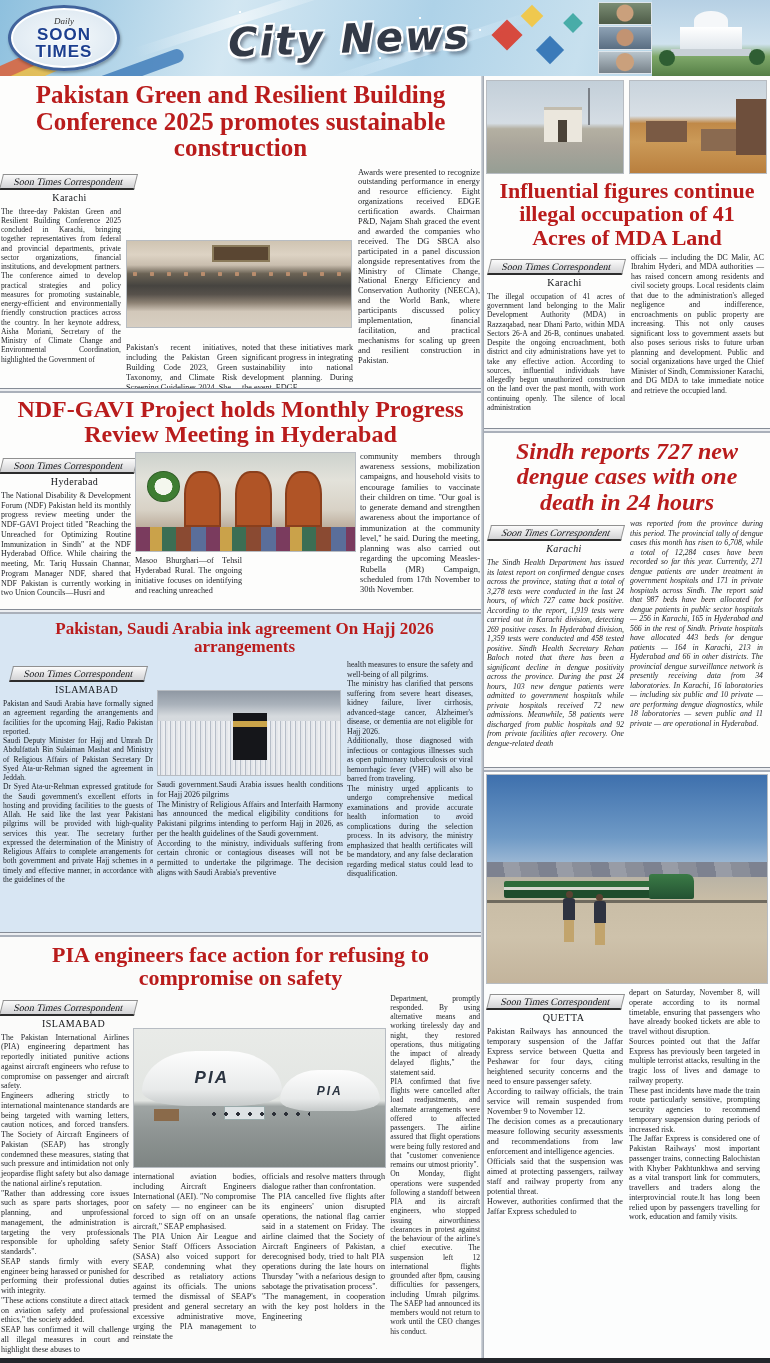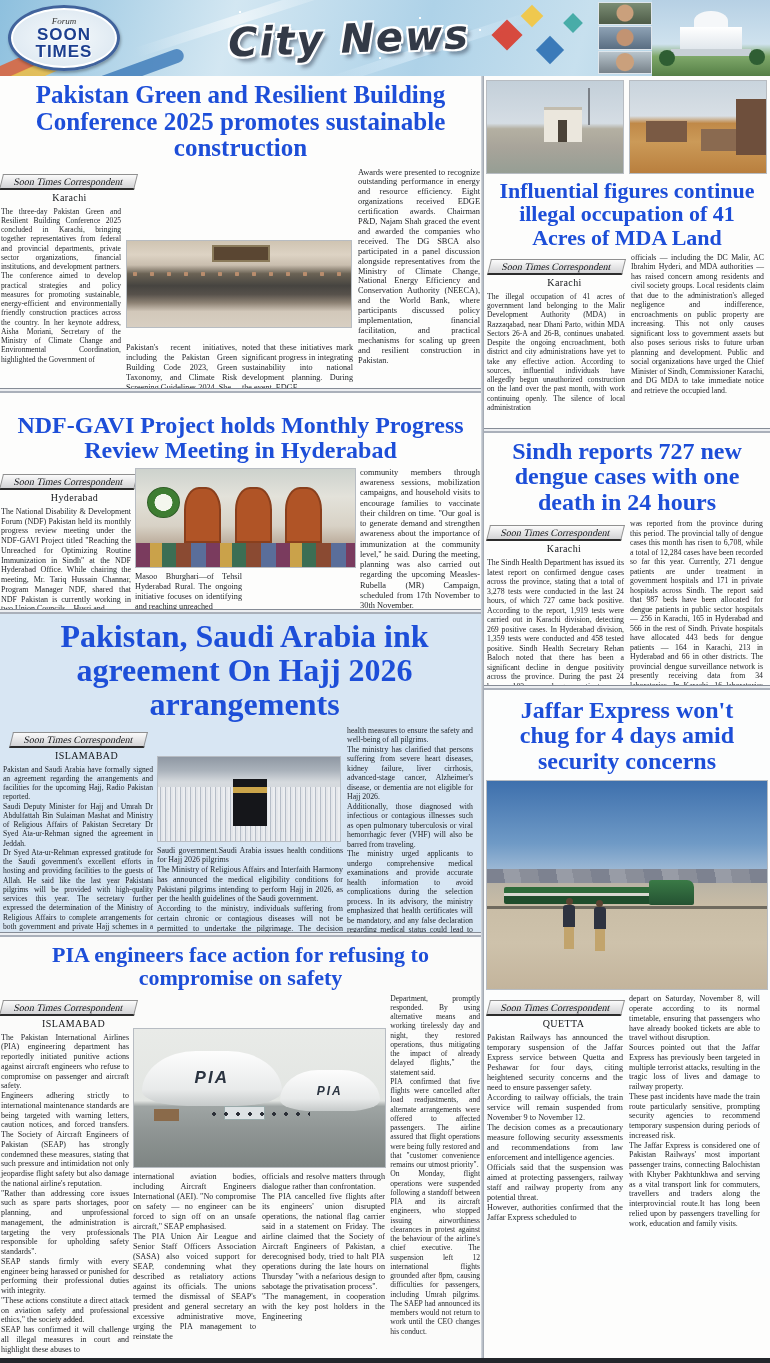--- a/index.html
+++ b/index.html
@@ -53,21 +53,21 @@
 
 
 .content{display:flex;}
 .col-left{width:481px;}
 .vdiv{width:3px;background:linear-gradient(90deg,#d7dce2,#9aa1ab);}
 .col-right{width:286px;}
 .hrule{height:5px;border-top:1px solid #868c96;border-bottom:2px solid #aab0ba;background:#eceef1;}
 .bottom-rule{position:absolute;left:0;bottom:0;width:770px;height:5px;background:#23262b;}
 
 
-.hl{font-weight:bold;text-align:center;line-height:1.06;color:#1d4ed8;}
+.hl{font-weight:bold;text-align:center;line-height:1.06;color:#b91c1c;}
 .byline{text-align:center;margin:3px 0 4px;}
 .byline-box{display:inline-block;background:linear-gradient(180deg,#fbfbfb,#d3d3d5);
  border:1px solid #909090;border-bottom:2px solid #2c2c2c;transform:skewX(-14deg);
  padding:1px 12px;font-size:10px;white-space:nowrap;}
 .dateline{font-size:10px;margin-top:2px;letter-spacing:.4px;padding-left:17px;}
 .bt{text-align:justify;white-space:pre-line;line-height:1.22;color:#1c1f24;}
 .row{display:flex;}
 .photo{position:relative;overflow:hidden;background:#ccc;border:1px solid #b7bcc2;}
 
 
@@ -82,41 +82,41 @@
  background:linear-gradient(180deg,#cfc4b2 0%,#ddd3c4 16%,#c9beae 28%,#6b6355 38%,#464440 52%,#57514b 62%,#8d8274 72%,#d2c8ba 82%,#d8cfc2 100%);}
 .ph-conf .painting{position:absolute;left:38%;top:5%;width:26%;height:20%;background:#5a4632;border:2px solid #8a7a5a;}
 .ph-conf .heads{position:absolute;left:0;top:33%;width:100%;height:12%;
  background:radial-gradient(circle 3px at 8px 5px,#b98d6d 70%,transparent 75%);background-size:17px 10px;}
 .a1caps{display:flex;gap:5px;margin-top:15px;}
 .a1caps .bt{font-size:8.2px;width:111px;}
 .a1c3 .bt{font-size:8.4px;line-height:1.18;}
 
 
 .ndf{height:216px;overflow:hidden;}
-.ndf .hl{font-size:24px;padding:20px 16px 2px;}
+.ndf .hl{font-size:24px;padding:4px 16px 2px;}
 .ndf-row{padding:2px 1px 0;gap:4px;height:164px;}
 .ndfc1{width:130px;}
 .ndfmid{width:222px;}
 .ndfc3{width:121px;}
 .ndfc1 .bt{font-size:8px;}
 .ph-ndf{width:221px;height:100px;
  background:linear-gradient(180deg,#cdd2cd 0%,#e3e2da 28%,#d8d2c6 58%,#b9a998 78%,#a79482 100%);}
 .ph-ndf .door{position:absolute;top:18%;width:17%;height:58%;background:#b05426;border-radius:40% 40% 0 0;border:2px solid #8a3f1c;}
 .ph-ndf .door.dd1{left:22%;}.ph-ndf .door.dd2{left:45%;}.ph-ndf .door.dd3{left:68%;}
 .ph-ndf .ndf-logo{position:absolute;left:5%;top:18%;width:15%;height:32%;border-radius:50%;
  background:radial-gradient(#f4f7ee 0 40%,#3e7d32 42%);border:1px solid #2f5e26;}
 .ph-ndf .people{position:absolute;left:0;bottom:0;width:100%;height:24%;
  background:repeating-linear-gradient(90deg,#7a3b5e 0 14px,#caa24a 14px 26px,#3c6e54 26px 40px,#8a4a32 40px 55px,#5a6e9a 55px 70px);}
 .ndfcaps{display:flex;gap:5px;margin-top:4px;}
 .ndfcaps .bt{font-size:8.2px;width:107px;}
 .ndfc3 .bt{font-size:8.4px;}
 
 
 .hajj{height:318px;overflow:hidden;background:#d8e6f3;}
-.hajj .hl{font-size:32px;padding:6px 20px 2px;margin-left:8px;}
+.hajj .hl{font-size:17px;padding:6px 20px 2px;margin-left:8px;}
 .hajj-row{padding:2px 3px 0;gap:4px;height:250px;}
 .hjc1{width:150px;}
 .hjmid{width:186px;padding-top:30px;}
 .hjc3{width:126px;}
 .hjc1 .bt{font-size:7.6px;}
 .ph-kaaba{width:184px;height:86px;
  background:linear-gradient(180deg,#8f98a3 0%,#aab2bb 16%,#d6dade 30%,#cfd4da 100%);}
 .ph-kaaba .crowd{position:absolute;left:0;top:36%;width:100%;height:64%;opacity:.8;
  background:repeating-linear-gradient(90deg,#f2f3f5 0 2px,#aeb6c2 2px 3px,#e8eaee 3px 5px);}
 .ph-kaaba .cube{position:absolute;left:41%;top:26%;width:19%;height:56%;background:#15161a;}
@@ -163,21 +163,21 @@
 .ph-mda.m2 .block2{position:absolute;left:52%;top:52%;width:26%;height:24%;background:#8a6a50;}
 .ph-mda.m2 .wall{position:absolute;left:78%;top:20%;width:22%;height:60%;background:#6e4f3c;}
 .mda .hl{font-size:22px;padding:3px 8px 2px;}
 .mda-row{display:flex;gap:6px;padding:2px 3px 0;height:176px;}
 .mdac1{width:138px;}
 .mdac2{width:133px;}
 .mdac1 .bt{font-size:7.6px;}
 .mdac2 .bt{font-size:7.8px;}
 
 
-.dengue{height:252px;overflow:hidden;}
+.dengue{height:334px;overflow:hidden;font-style:italic;}
 .dengue .hl{font-size:24px;padding:6px 6px 2px;}
 .den-row{display:flex;gap:6px;padding:2px 3px 0;height:248px;}
 .denc1{width:137px;}
 .denc2{width:133px;}
 .denc1 .bt{font-size:7.8px;}
 .denc2 .bt{font-size:7.8px;}
 
 
 .jaffar{height:588px;overflow:hidden;background:#fcfdfd;}
 .jaffar .hl{font-size:24px;padding:8px 14px 4px;}
@@ -211,21 +211,21 @@
     <div class="streak s1"></div>
     <div class="streak s2"></div>
     <div class="ribbon r1"></div>
     <div class="ribbon r2"></div>
     <div class="ribbon r3"></div>
     <div class="diamond d1"></div>
     <div class="diamond d2"></div>
     <div class="diamond d3"></div>
     <div class="diamond d4"></div>
     <div class="logo">
-      <span class="daily">Forum</span>
+      <span class="daily">Daily</span>
       <span class="soon">SOON</span>
       <span class="times">TIMES</span>
     </div>
     <div class="mast-title">City News</div>
     <div class="mast-portraits">
       <div class="portrait p1"></div>
       <div class="portrait p2"></div>
       <div class="portrait p3"></div>
     </div>
     <div class="mausoleum">
@@ -423,21 +423,20 @@
           </div>
           <div class="denc2">
             <p class="bt">was reported from the province during this period. The provincial tally of dengue cases this month has risen to 6,708, while a total of 12,284 cases have been recorded so far this year. Currently, 271 dengue patients are under treatment in government hospitals and 171 in private hospitals across Sindh. The report said that 987 beds have been allocated for dengue patients in public sector hospitals — 256 in Karachi, 165 in Hyderabad and 566 in the rest of Sindh. Private hospitals have allocated 443 beds for dengue patients — 164 in Karachi, 213 in Hyderabad and 66 in other districts. The provincial dengue surveillance network is presently receiving data from 34 laboratories. In Karachi, 16 laboratories — including six public and 10 private — are performing dengue diagnostics, while 18 laboratories — seven public and 11 private — are operational in Hyderabad.</p>
           </div>
         </div>
       </section>
 
       <div class="hrule"></div>
 
       <section class="jaffar">
-        <h1 class="hl">Jaffar Express won't chug for 4 days amid security concerns</h1>
         <div class="photo ph-train">
           <div class="mts"></div>
           <div class="cars"></div>
           <div class="loco"></div>
           <div class="track"></div>
           <div class="person fg1">
             <div class="head"></div>
             <div class="body"></div>
             <div class="legs"></div>
           </div>

